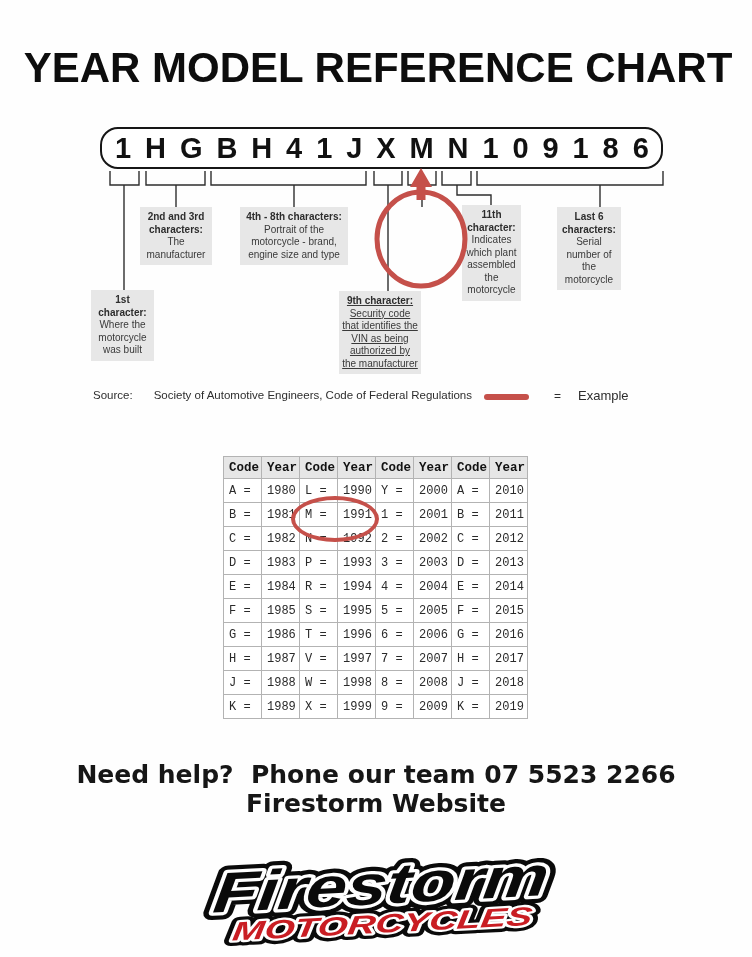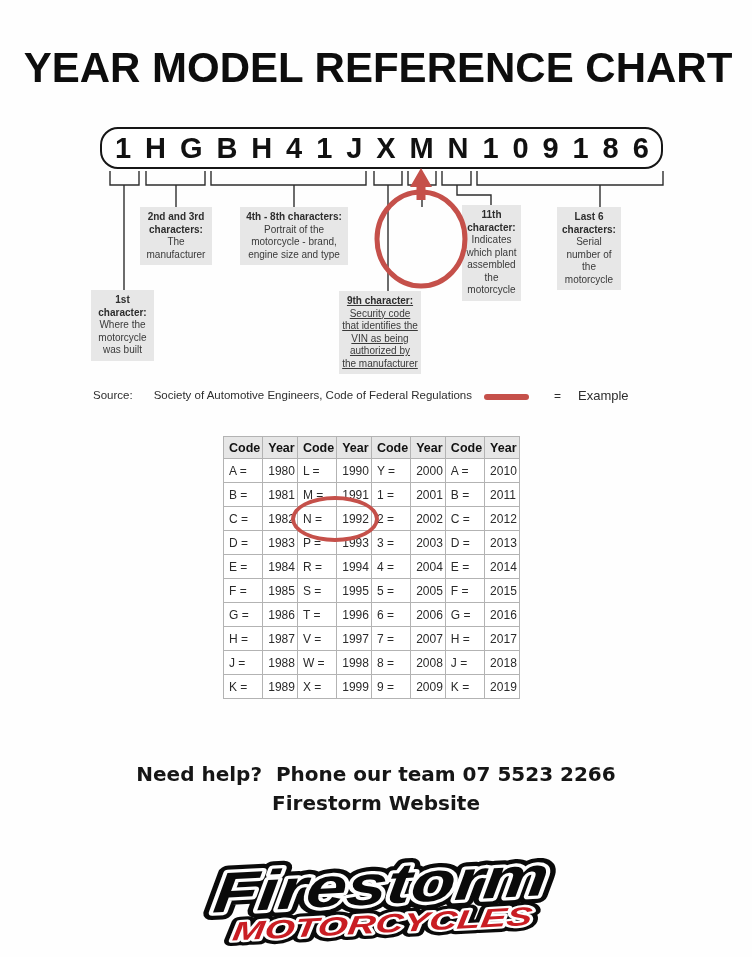--- a/index.html
+++ b/index.html
@@ -57,24 +57,24 @@
   }
   .source-note .src-label{margin-right:21px;}
   .legend-line{
     position:absolute;left:484px;top:394px;width:45px;height:6px;
     background:#c5504a;border-radius:3px;z-index:2;
   }
   .legend-eq{position:absolute;left:554px;top:389px;font-size:12px;color:#2e2e2e;}
   .legend-label{position:absolute;left:578px;top:388px;font-size:13px;color:#2e2e2e;}
   
   .code-table{
-    position:absolute;left:223px;top:436px;z-index:1;
+    position:absolute;left:223px;top:456px;z-index:1;
     border-collapse:collapse;background:#fff;
     font-size:12px;color:#2a2a2a;
-    font-family:Liberation Sans, sans-serif;
+    font-family:Liberation Mono, monospace;
   }
   .code-table th,.code-table td{
     border:1px solid #b3b3b3;
     text-align:left;padding:0 2px 0 5px;
     white-space:nowrap;
   }
   .code-table th{
     background:#e6e6e6;color:#111;font-weight:bold;height:21px;font-size:12.5px;
   }
   .code-table td{height:23px;}
@@ -82,21 +82,21 @@
   .col-year{width:27px;}
   .table-circle{
     position:absolute;left:291px;top:496px;width:80px;height:38px;
     border:4px solid #c5504a;border-radius:50%;z-index:3;
     pointer-events:none;
   }
   
   .help-text{
     position:absolute;left:0;top:760px;width:752px;
     text-align:center;font-weight:bold;color:#161616;
-    font-size:20px;line-height:29px;
+    font-size:25px;line-height:29px;
     font-family:"DejaVu Sans", sans-serif;
   }
   .help-line{white-space:pre-wrap;}
   
   .logo-wrap{
     position:absolute;left:50%;top:858px;transform:translateX(-50%);
     z-index:2;
   }
 </style>
 </head>

